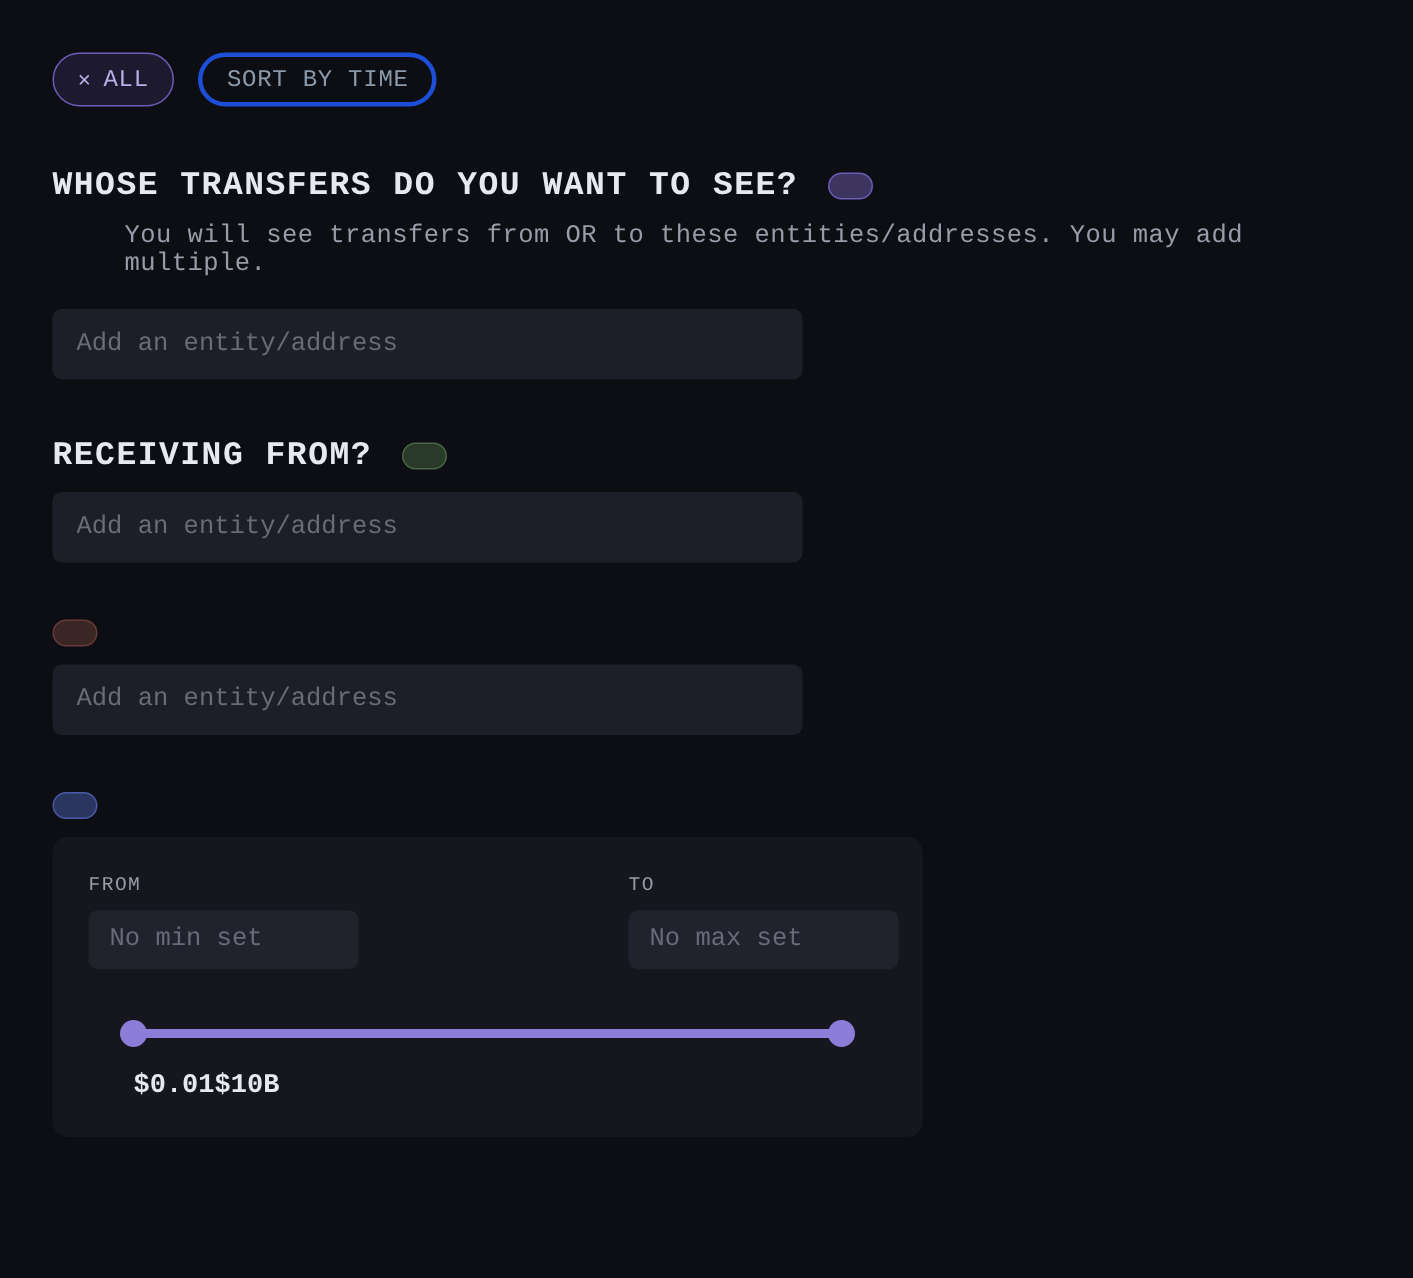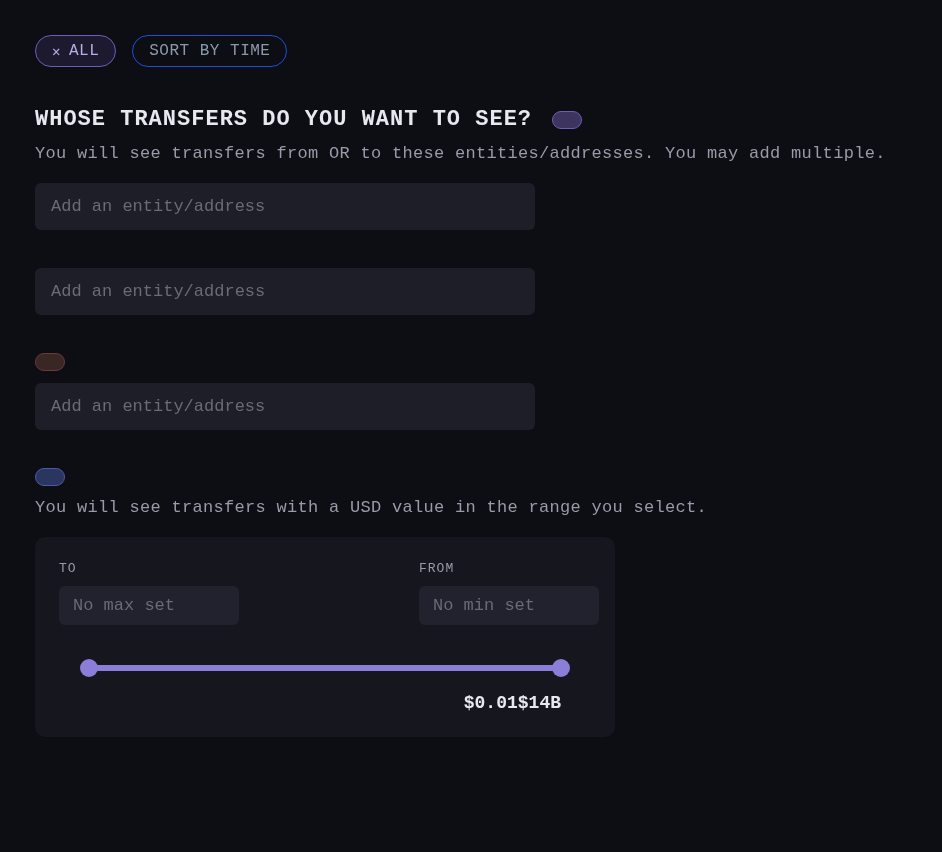--- a/index.html
+++ b/index.html
@@ -31,21 +31,21 @@
       cursor: pointer;
       letter-spacing: 0.5px;
     }
     .pill-all {
       background: rgba(120, 100, 200, 0.15);
       border: 1px solid #6b5db8;
       color: #b8aee8;
     }
     .pill-sort {
       background: transparent;
-      border: 1px solid #1d4ed8;
+      border: 3px solid #1d4ed8;
       color: #8a9aaa;
     }
     .close-x {
       font-size: 14px;
       color: #b8aee8;
     }
     .section {
       margin-bottom: 38px;
     }
     .section-header {
@@ -80,20 +80,21 @@
     }
     .badge-blue {
       background: #2a3560;
       border: 1px solid #4a5aa8;
     }
     .section-desc {
       font-size: 17px;
       color: #9a9aa8;
       margin-bottom: 20px;
       letter-spacing: 0.3px;
+      margin-left: 48px;
     }
     .entity-input {
       width: 500px;
       padding: 14px 16px;
       background: #1e1e28;
       border: none;
       border-radius: 6px;
       color: #d946ef;
       font-family: 'Courier New', monospace;
       font-size: 17px;
@@ -156,21 +157,21 @@
       cursor: pointer;
     }
     .slider-handle.left {
       left: 0;
     }
     .slider-handle.right {
       left: 100%;
     }
     .slider-labels {
       display: flex;
-      justify-content: flex-end;
+      justify-content: flex-start;
       font-size: 18px;
       font-weight: bold;
       color: #e8e8f0;
     }
   </style>
 </head>
 <body>
 
 <div class="filter-bar">
   <button class="pill pill-all">
@@ -185,51 +186,54 @@
 <div class="section">
   <div class="section-header">
     <div class="section-title">WHOSE TRANSFERS DO YOU WANT TO SEE?</div>
     <span class="badge badge-purple"></span>
   </div>
   <div class="section-desc">You will see transfers from OR to these entities/addresses. You may add multiple.</div>
   <input class="entity-input" type="text" placeholder="Add an entity/address" style="">
 </div>
 
 <div class="section">
+  <div class="section-header">
+    <div class="section-title">RECEIVING FROM?</div>
+    <span class="badge badge-green"></span>
+  </div>
   <input class="entity-input" type="text" placeholder="Add an entity/address" style="">
 </div>
 
 <div class="section">
   <div class="section-header">
     <span class="badge badge-red"></span>
   </div>
   <input class="entity-input" type="text" placeholder="Add an entity/address" style="">
 </div>
 
 <div class="section">
   <div class="section-header">
     <span class="badge badge-blue"></span>
   </div>
-  <div class="section-desc">You will see transfers with a USD value in the range you select.</div>
 
   <div class="range-box">
     <div class="range-inputs">
       <div class="range-col">
+        <div class="range-label">FROM</div>
+        <input class="range-input" type="text" placeholder="No min set" style="">
+      </div>
+      <div class="range-col">
         <div class="range-label">TO</div>
         <input class="range-input" type="text" placeholder="No max set" style="">
-      </div>
-      <div class="range-col">
-        <div class="range-label">FROM</div>
-        <input class="range-input" type="text" placeholder="No min set" style="">
       </div>
     </div>
     <div class="slider-wrap">
       <div class="slider-track">
         <div class="slider-handle left"></div>
         <div class="slider-handle right"></div>
       </div>
       <div class="slider-labels">
         <span>$0.01</span>
-        <span>$14B</span>
+        <span>$10B</span>
       </div>
     </div>
   </div>
 </div>
 
 </body></html>

